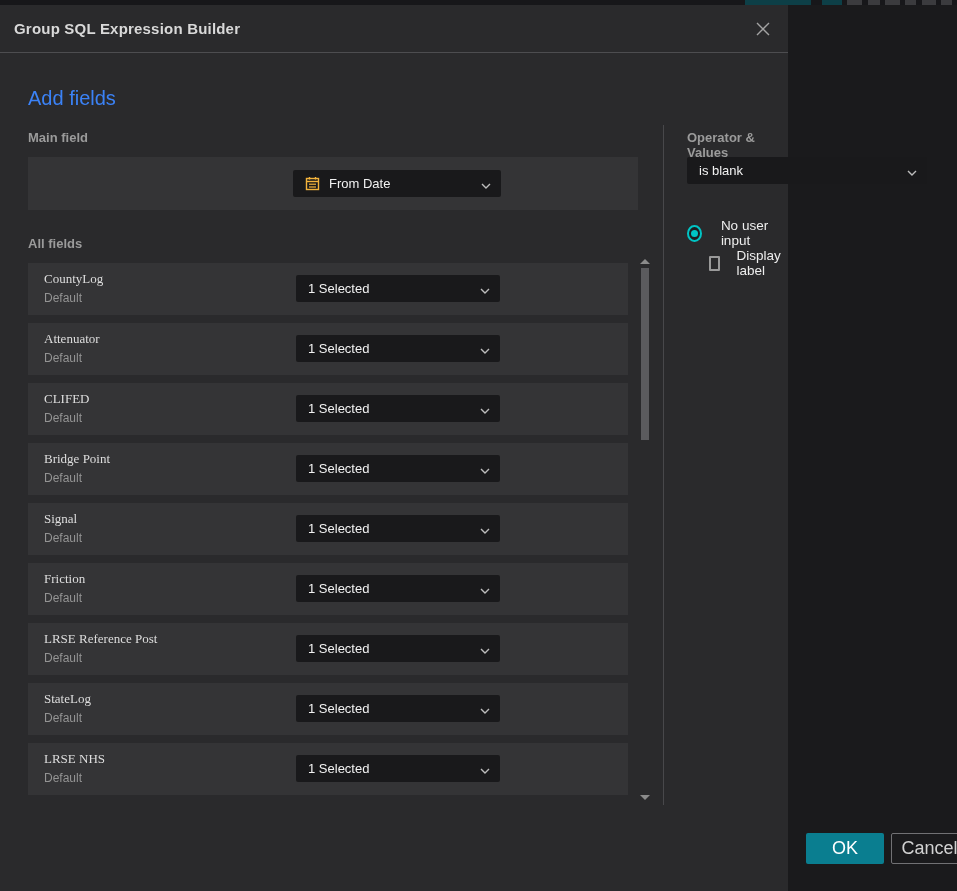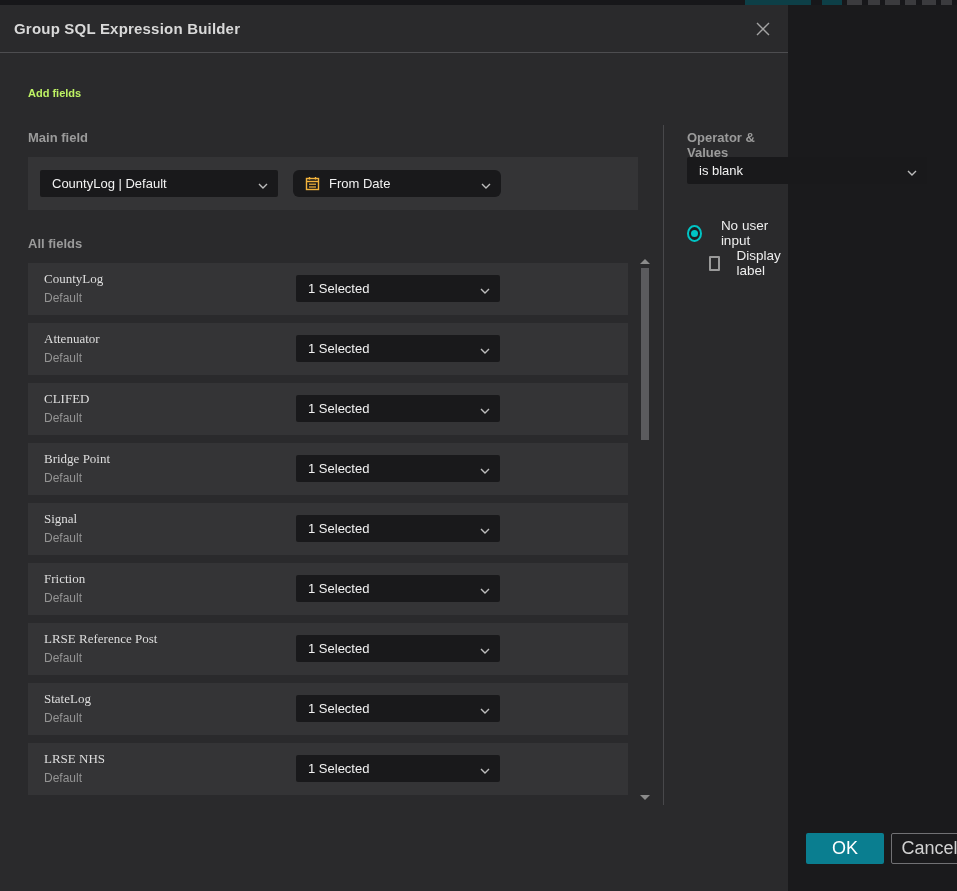--- a/index.html
+++ b/index.html
@@ -10,21 +10,21 @@
   
   .top-strip { position:absolute; top:0; left:0; width:957px; height:5px; background:#17171a; }
   .top-strip .frag { position:absolute; top:0; height:5px; }
 
   
   .dialog { position:absolute; top:5px; left:0; width:788px; height:886px; background:#2a2a2c; }
   .dlg-header { position:absolute; top:0; left:0; width:100%; height:48px; border-bottom:1px solid #4d4d50; }
   .dlg-title { position:absolute; left:14px; top:0; line-height:48px; font-size:15px; font-weight:bold; color:#d9d9d9; letter-spacing:.2px; }
   .close-btn { position:absolute; right:13px; top:12px; width:24px; height:24px; cursor:pointer; display:flex; align-items:center; justify-content:center; }
 
-  .section-hd { position:absolute; font-size:11px; font-weight:bold; color:#bef264; }
+  .section-hd { position:absolute; font-size:20px; font-weight:normal; color:#3b82f6; }
   .sub-hd { position:absolute; font-size:13px; font-weight:bold; color:#9b9b9b; }
 
   .main-panel { position:absolute; left:28px; top:152px; width:610px; height:53px; background:#343436; }
 
   .dropdown { position:absolute; background:#19191b; border-radius:2px; display:flex; align-items:center; padding:0 10px 0 12px; cursor:pointer; }
   .dropdown .dd-text { color:#f2f2f2; font-size:13px; white-space:nowrap; overflow:hidden; flex:1; }
   .dropdown .chev { flex:none; margin-left:8px; }
 
   .field-list { position:absolute; left:28px; top:258px; width:600px; }
   .field-row { position:relative; width:600px; height:52px; background:#343436; margin-bottom:8px; }
@@ -81,29 +81,21 @@
         <svg width="16" height="16" viewBox="0 0 16 16">
             <path d="M2 2 L14 14 M14 2 L2 14" stroke="#a3a3a3" stroke-width="1.4"></path>
           </svg>
       </span>
     </div>
 
     <div class="section-hd" style="left:28px; top:82px;">Add fields</div>
     <div class="sub-hd" style="left:28px; top:125px;">Main field</div>
 
     <div class="main-panel">
-      <div class="dropdown" style="left:12px; top:13px; width:238px; height:27px;">
-        <span class="dd-text">CountyLog | Default</span>
-        <span class="chev">
-          <svg width="10" height="6" viewBox="0 0 10 6">
-              <path d="M1 1 L5 5 L9 1" fill="none" stroke="#bdbdbd" stroke-width="1.4"></path>
-            </svg>
-        </span>
-      </div>
-      <div class="dropdown" style="left:265px; top:13px; width:208px; height:27px;border-radius:6px;">
+      <div class="dropdown" style="left:265px; top:13px; width:208px; height:27px;">
         <span style="flex:none; margin-right:9px; display:flex;">
           <svg width="15" height="15" viewBox="0 0 15 15">
             <rect x="1.5" y="2.5" width="12" height="11" fill="none" stroke="#f3b33c" stroke-width="1.4"></rect>
             <line x1="1.5" y1="5.5" x2="13.5" y2="5.5" stroke="#f3b33c" stroke-width="1.4"></line>
             <line x1="4.5" y1="1" x2="4.5" y2="3.5" stroke="#f3b33c" stroke-width="1.4"></line>
             <line x1="10.5" y1="1" x2="10.5" y2="3.5" stroke="#f3b33c" stroke-width="1.4"></line>
             <line x1="4" y1="8.2" x2="11" y2="8.2" stroke="#f3b33c" stroke-width="1.2"></line>
             <line x1="4" y1="11" x2="11" y2="11" stroke="#f3b33c" stroke-width="1.2"></line>
           </svg>
         </span>

